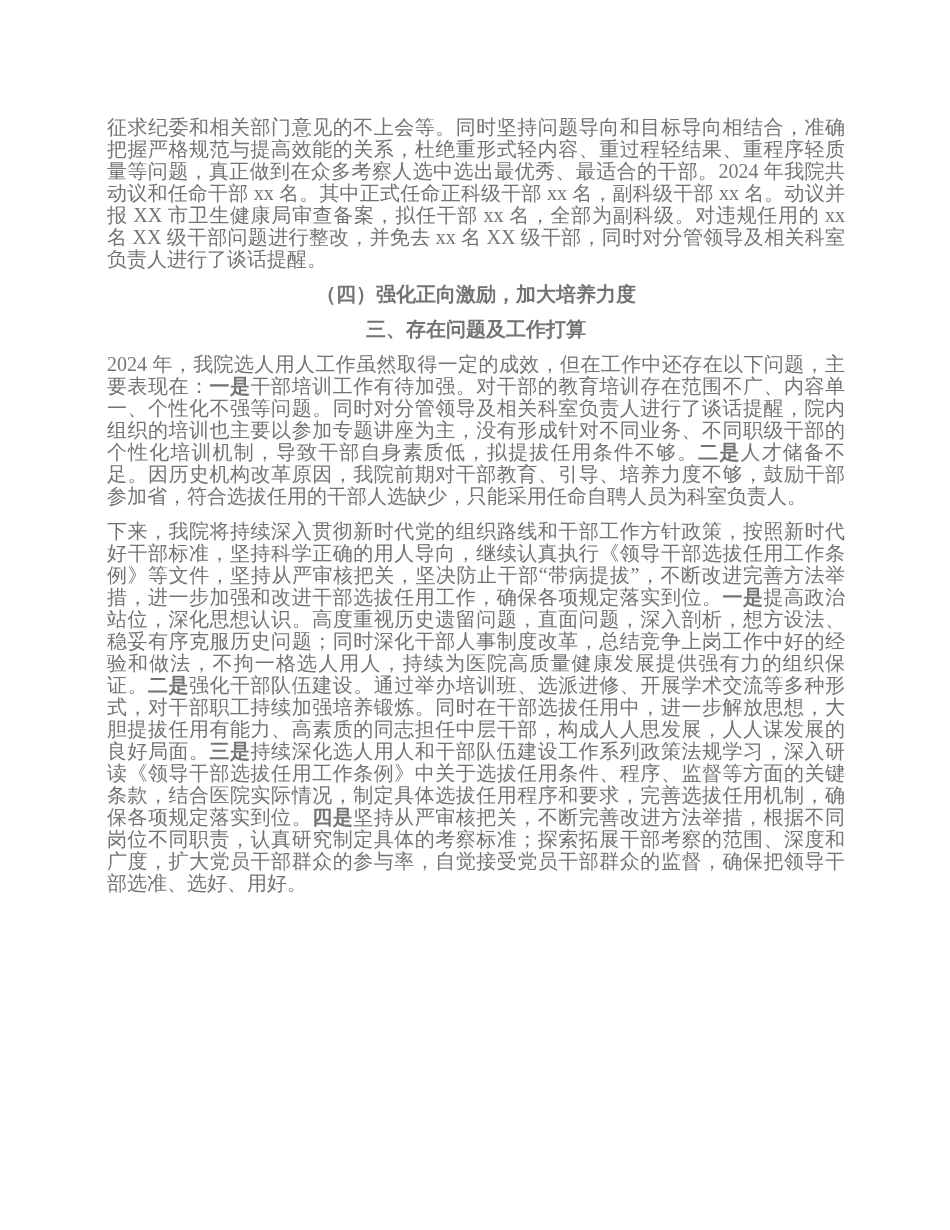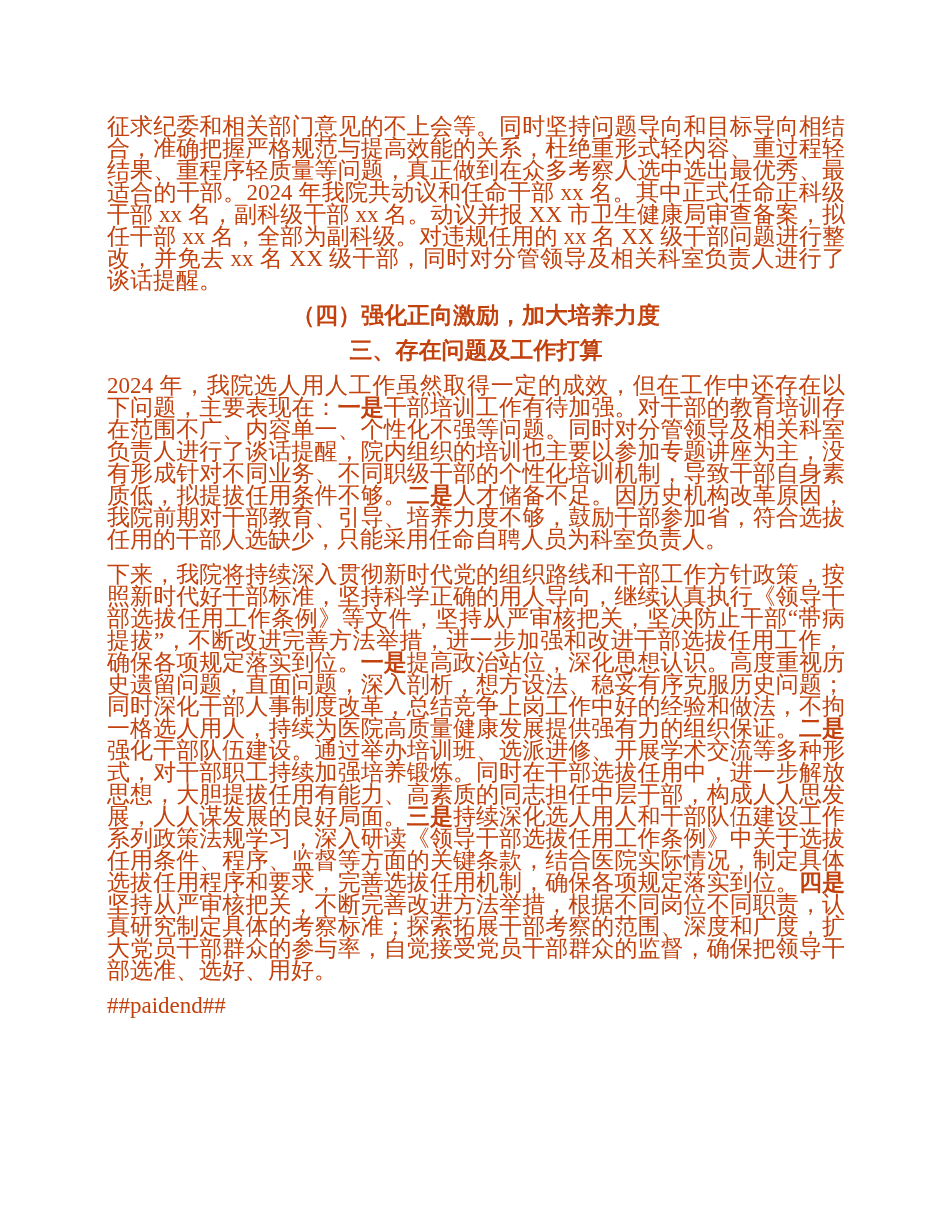--- a/index.html
+++ b/index.html
@@ -11,23 +11,23 @@
     position: relative;
     width: 950px;
     height: 1230px;
     background: #ffffff;
     box-sizing: border-box;
     padding: 116px 105px 0 107px;
     overflow: hidden;
   }
   .doc-body {
     font-family: "Liberation Serif", "DejaVu Serif", serif;
-    font-size: 23px;
+    font-size: 20px;
     line-height: 22px;
-    color: #c2410c;
+    color: #737373;
   }
   .doc-body p {
     margin: 0 0 13px 0;
     text-align: justify;
     word-break: break-all;
   }
   .doc-body p.heading {
     font-weight: bold;
     text-align: center;
   }
@@ -41,15 +41,14 @@
 </head>
 <body>
 
 <div class="page">
   <div class="doc-body">
       <p class="body"><span>征求纪委和相关部门意见的不上会等。同时坚持问题导向和目标导向相结合，准确把握严格规范与提高效能的关系，杜绝重形式轻内容、重过程轻结果、重程序轻质量等问题，真正做到在众多考察人选中选出最优秀、最适合的干部。2024 年我院共动议和任命干部 xx 名。其中正式任命正科级干部 xx 名，副科级干部 xx 名。动议并报 XX 市卫生健康局审查备案，拟任干部 xx 名，全部为副科级。对违规任用的 xx 名 XX 级干部问题进行整改，并免去 xx 名 XX 级干部，同时对分管领导及相关科室负责人进行了谈话提醒。</span></p>
       <p class="heading"><span class="bold">（四）强化正向激励，加大培养力度</span></p>
       <p class="heading"><span class="bold">三、存在问题及工作打算</span></p>
       <p class="body"><span>2024 年，我院选人用人工作虽然取得一定的成效，但在工作中还存在以下问题，主要表现在：</span><span class="bold">一是</span><span>干部培训工作有待加强。对干部的教育培训存在范围不广、内容单一、个性化不强等问题。同时对分管领导及相关科室负责人进行了谈话提醒，院内组织的培训也主要以参加专题讲座为主，没有形成针对不同业务、不同职级干部的个性化培训机制，导致干部自身素质低，拟提拔任用条件不够。</span><span class="bold">二是</span><span>人才储备不足。因历史机构改革原因，我院前期对干部教育、引导、培养力度不够，鼓励干部参加省，符合选拔任用的干部人选缺少，只能采用任命自聘人员为科室负责人。</span></p>
       <p class="body"><span>下来，我院将持续深入贯彻新时代党的组织路线和干部工作方针政策，按照新时代好干部标准，坚持科学正确的用人导向，继续认真执行《领导干部选拔任用工作条例》等文件，坚持从严审核把关，坚决防止干部“带病提拔”，不断改进完善方法举措，进一步加强和改进干部选拔任用工作，确保各项规定落实到位。</span><span class="bold">一是</span><span>提高政治站位，深化思想认识。高度重视历史遗留问题，直面问题，深入剖析，想方设法、稳妥有序克服历史问题；同时深化干部人事制度改革，总结竞争上岗工作中好的经验和做法，不拘一格选人用人，持续为医院高质量健康发展提供强有力的组织保证。</span><span class="bold">二是</span><span>强化干部队伍建设。通过举办培训班、选派进修、开展学术交流等多种形式，对干部职工持续加强培养锻炼。同时在干部选拔任用中，进一步解放思想，大胆提拔任用有能力、高素质的同志担任中层干部，构成人人思发展，人人谋发展的良好局面。</span><span class="bold">三是</span><span>持续深化选人用人和干部队伍建设工作系列政策法规学习，深入研读《领导干部选拔任用工作条例》中关于选拔任用条件、程序、监督等方面的关键条款，结合医院实际情况，制定具体选拔任用程序和要求，完善选拔任用机制，确保各项规定落实到位。</span><span class="bold">四是</span><span>坚持从严审核把关，不断完善改进方法举措，根据不同岗位不同职责，认真研究制定具体的考察标准；探索拓展干部考察的范围、深度和广度，扩大党员干部群众的参与率，自觉接受党员干部群众的监督，确保把领导干部选准、选好、用好。</span></p>
-      <p class="plain"><span>##paidend##</span></p>
     </div>
 </div>
 
 </body></html>

